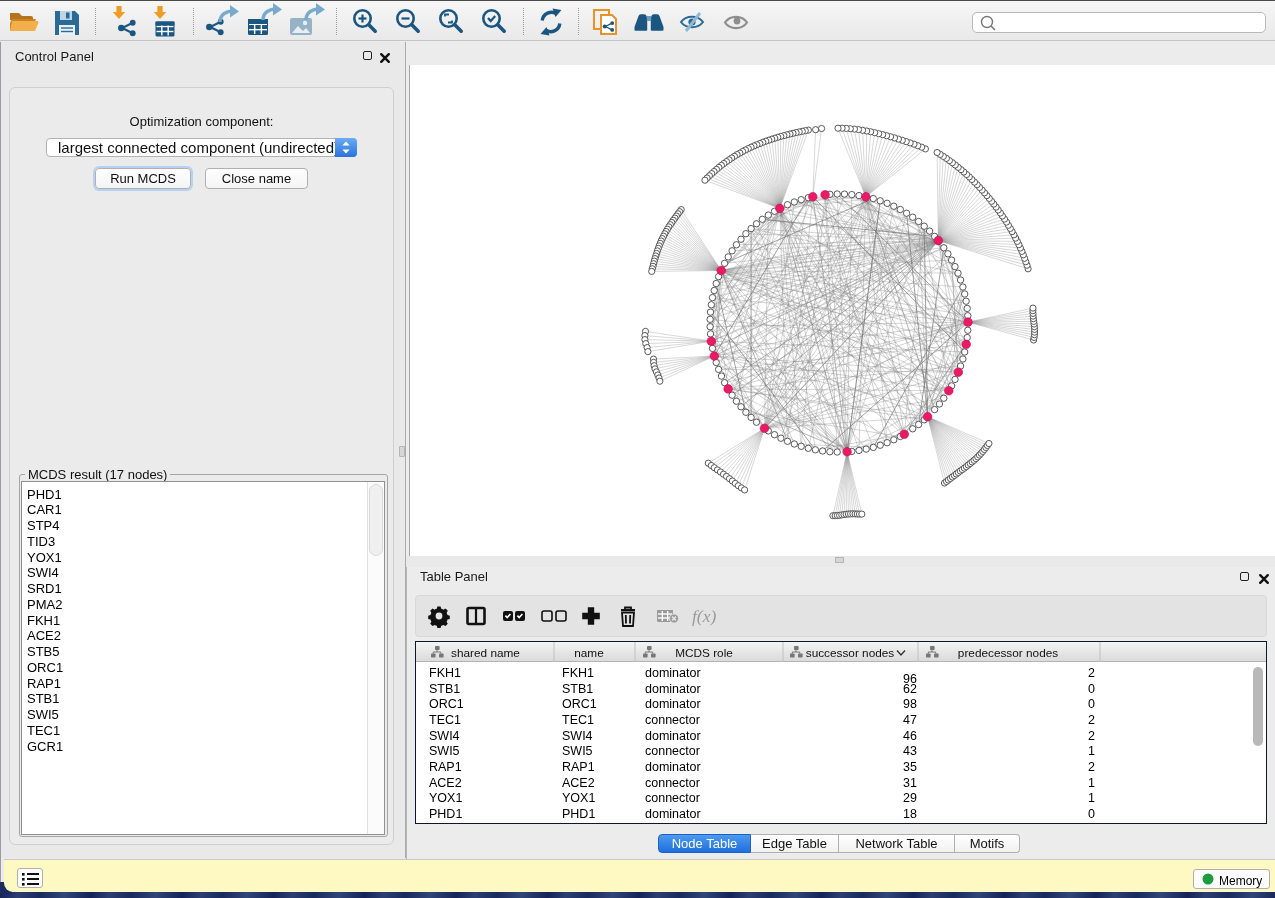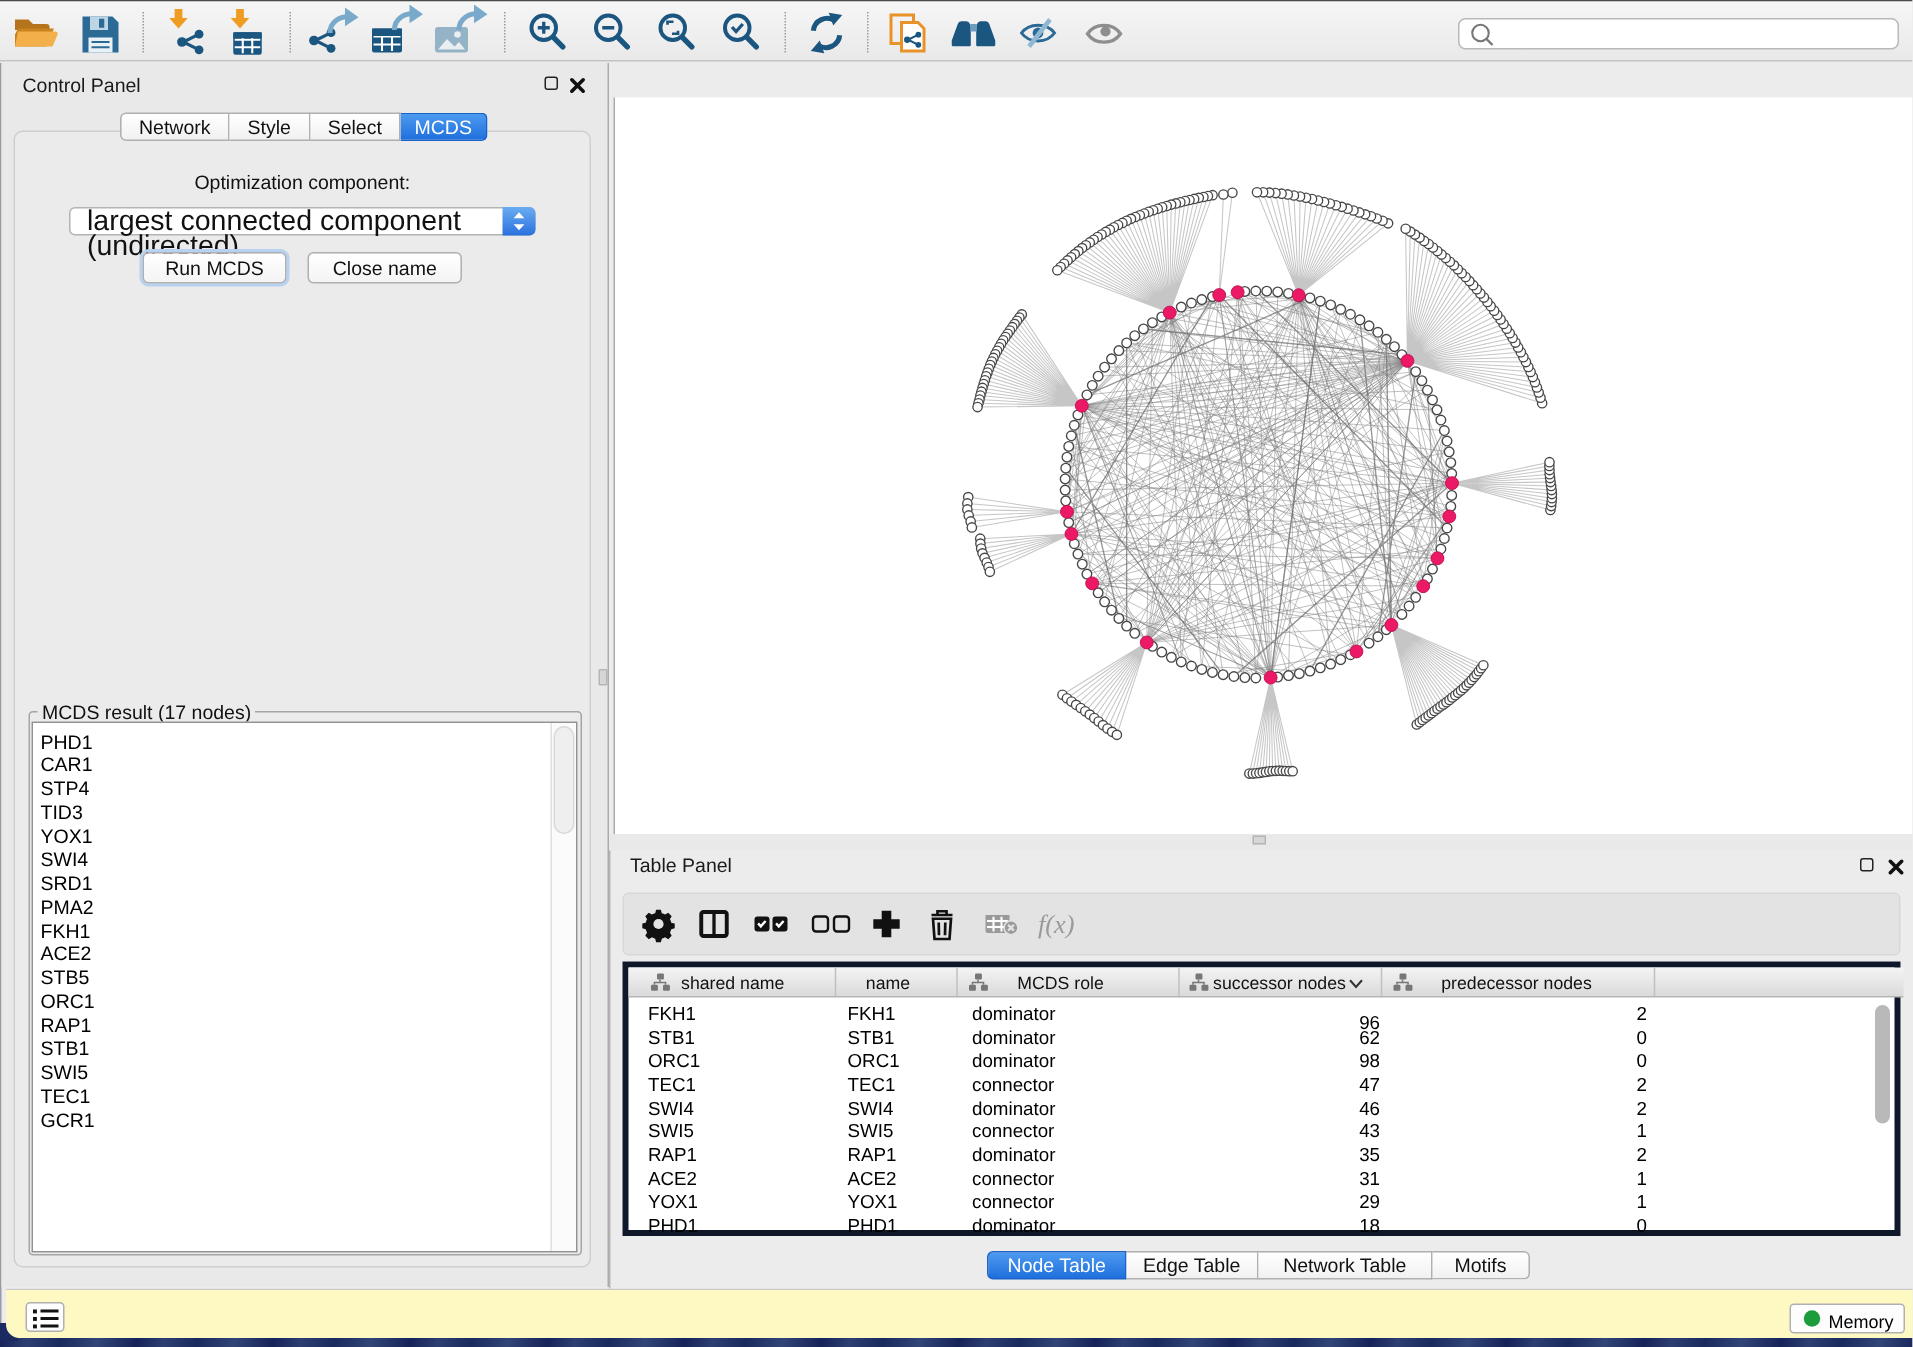--- a/index.html
+++ b/index.html
@@ -12,21 +12,21 @@
 #cpanel{left:1px;top:42px;width:404px;height:816px;background:#e9e9e9}
 #cp-title{left:14px;top:7px;font-size:13px;color:#1a1a1a}
 .winbtn{position:absolute;width:9px;height:9px;border:1.5px solid #222;border-radius:2px}
 #cp-content{left:8px;top:45px;width:385px;height:758px;background:#ebebeb;border:1px solid #cfcfcf;border-radius:6px}
 .tabs{position:absolute;display:flex;height:19px;font-size:13px}
 .tab{border:1px solid #b0b0b0;border-left:none;background:linear-gradient(#ffffff,#f1f1f1);color:#111;display:flex;align-items:center;justify-content:center}
 .tab.first{border-left:1px solid #b0b0b0;border-radius:4px 0 0 4px}
 .tab.last{border-radius:0 4px 4px 0}
 .tab.active{background:linear-gradient(#4d9af0,#1f70dd);color:#fff;border-color:#1b63c8}
 #opt-label{left:9px;top:72px;width:383px;text-align:center;font-size:13px;color:#111}
-#dropdown{left:45px;top:96px;width:311px;height:19px;background:#fff;border:1px solid #b3b3b3;border-radius:4px;font-size:19px;color:#111;line-height:17px;padding-left:11px}
+#dropdown{left:45px;top:96px;width:311px;height:19px;background:#fff;border:1px solid #b3b3b3;border-radius:4px;font-size:15px;color:#111;line-height:17px;padding-left:11px}
 #dd-step{right:-1px;top:-1px;width:22px;height:19px;border-radius:0 4px 4px 0;background:linear-gradient(#6aacf2,#2a71dd)}
 .btn{position:absolute;height:21px;background:linear-gradient(#ffffff,#f4f4f4);border:1px solid #b0b0b0;border-radius:4px;font-size:13px;color:#111;text-align:center;line-height:19px}
 #runbtn{left:94px;top:126px;width:96px;box-shadow:0 0 0 2px #b6d2f0}
 #closebtn{left:204px;top:126px;width:103px}
 #fieldset{left:18px;top:432px;width:369px;height:363px;border:1px solid #a5a5a5;border-radius:3px}
 #fs-label{left:24px;top:425px;background:#ebebeb;padding:0 3px;font-size:13px;color:#111}
 #mlist{left:20px;top:439px;width:364px;height:354px;background:#fff;border:1px solid #919191;font-size:13px;color:#000}
 #mlist .it{position:absolute;left:5px}
 #mscroll{position:absolute;right:0;top:0;width:17px;height:100%;background:#fbfbfb;border-left:1px solid #e0e0e0}
 #mthumb{position:absolute;left:1px;top:2px;width:14px;height:72px;background:#efefef;border:1px solid #d9d9d9;border-radius:7px}
@@ -35,21 +35,21 @@
 #netwin{left:409px;top:44px;width:866px;height:512px}
 #nettitle{position:absolute;left:0;top:0;width:866px;height:20px;background:linear-gradient(#f4f4f4,#d6d6d6);border-bottom:1px solid #9f9f9f;border-top:1px solid #c8c8c8;border-left:1px solid #b5b5b5;border-radius:6px 0 0 0}
 #nettitle .t{position:absolute;left:0;top:3px;width:998px;text-align:center;font-size:13px;color:#303030}
 .tl{position:absolute;top:4px;width:12px;height:12px;border-radius:50%}
 #netbody{position:absolute;left:0;top:21px;width:866px;height:491px;background:#fff;border-left:1px solid #a8a8a8}
 #hsplitbar{left:406px;top:556px;width:869px;height:11px;background:#e9e9e9}
 #hhandle{left:835px;top:557px;width:9px;height:6px;background:#d6d6d6;border:1px solid #b5b5b5}
 #tpanel{left:406px;top:567px;width:869px;height:292px;background:#ececec;border-left:1px solid #b5b5b5}
 #tp-title{position:absolute;left:13px;top:2px;font-size:13px;color:#1a1a1a}
 #tp-toolbar{position:absolute;left:8px;top:28px;width:852px;height:42px;background:#e3e3e3;border:1px solid #d8d8d8;border-radius:4px}
-#ttable{position:absolute;left:8px;top:74px;width:852px;height:183px;background:#fff;border:4px solid #0f172a}
+#ttable{position:absolute;left:8px;top:74px;width:852px;height:183px;background:#fff;border:1px solid #0f172a}
 #thead{position:absolute;left:0;top:0;width:850px;height:20px;background:linear-gradient(#f4f4f4,#dadada);border-bottom:1px solid #b5b5b5;font-size:12.5px;color:#111}
 .cell{position:absolute;font-size:12.5px;color:#000;white-space:nowrap}
 .num{text-align:right}
 #tscroll{position:absolute;right:2px;top:22px;width:11px;height:158px}
 #tthumb{position:absolute;left:0;top:3px;width:10px;height:79px;background:#b9b9b9;border-radius:5px}
 #btabs{position:absolute;left:0;width:728px;top:267px;height:20px}
 #statusbar{left:4px;top:859px;width:1275px;height:33px;background:#fef9c3;border-top:1px solid #c9c9c9;border-bottom-left-radius:9px;z-index:5}
 #listbtn{position:absolute;left:13px;top:8px;width:26px;height:20px;background:#fdfdfd;border:1px solid #b0b0b0;border-radius:3px}
 #membtn{position:absolute;right:9px;top:9px;width:77px;height:20px;background:#fdfdfd;border:1px solid #b0b0b0;border-radius:3px;font-size:12px;color:#000;line-height:18px}
 #wallpaper{left:0;top:892px;width:1275px;height:6px;background:repeating-linear-gradient(100deg,#16235a 0,#2c3e72 18px,#1a2a5e 40px,#314577 64px,#16235a 90px)}
@@ -188,26 +188,20 @@
     </div>
   </div>
 <div class="abs" id="leftedge"></div>
 <div class="abs" id="cpanel">
   <div class="abs" id="cp-title">Control Panel</div>
   <div class="winbtn" style="left:362px;top:9px"></div>
   <div class="abs" style="left:378px;top:8px;width:12px;height:12px"><svg width="12" height="12" viewBox="0 0 12 12">
         <path d="M2.2,2.2 L9.8,9.8 M9.8,2.2 L2.2,9.8" stroke="#111" stroke-width="2.4" stroke-linecap="round"></path>
       </svg></div>
   <div class="abs" id="cp-content"></div>
-  <div class="tabs" style="left:79px;top:33px">
-    <div class="tab first" style="width:73px">Network</div>
-    <div class="tab" style="width:54px">Style</div>
-    <div class="tab" style="width:60px">Select</div>
-    <div class="tab last active" style="width:58px">MCDS</div>
-  </div>
   <div class="abs" id="opt-label">Optimization component:</div>
   <div class="abs" id="dropdown">largest connected component (undirected)
     <div class="abs" id="dd-step">
         <svg width="22" height="19" style="position:absolute;left:0;top:0">
           <path d="M11,3.5 l3.6,4 h-7.2 z" fill="#fff"></path>
           <path d="M11,15.5 l3.6,-4 h-7.2 z" fill="#fff"></path>
         </svg>
       </div>
   </div>
   <div class="btn" id="runbtn">Run MCDS</div>

